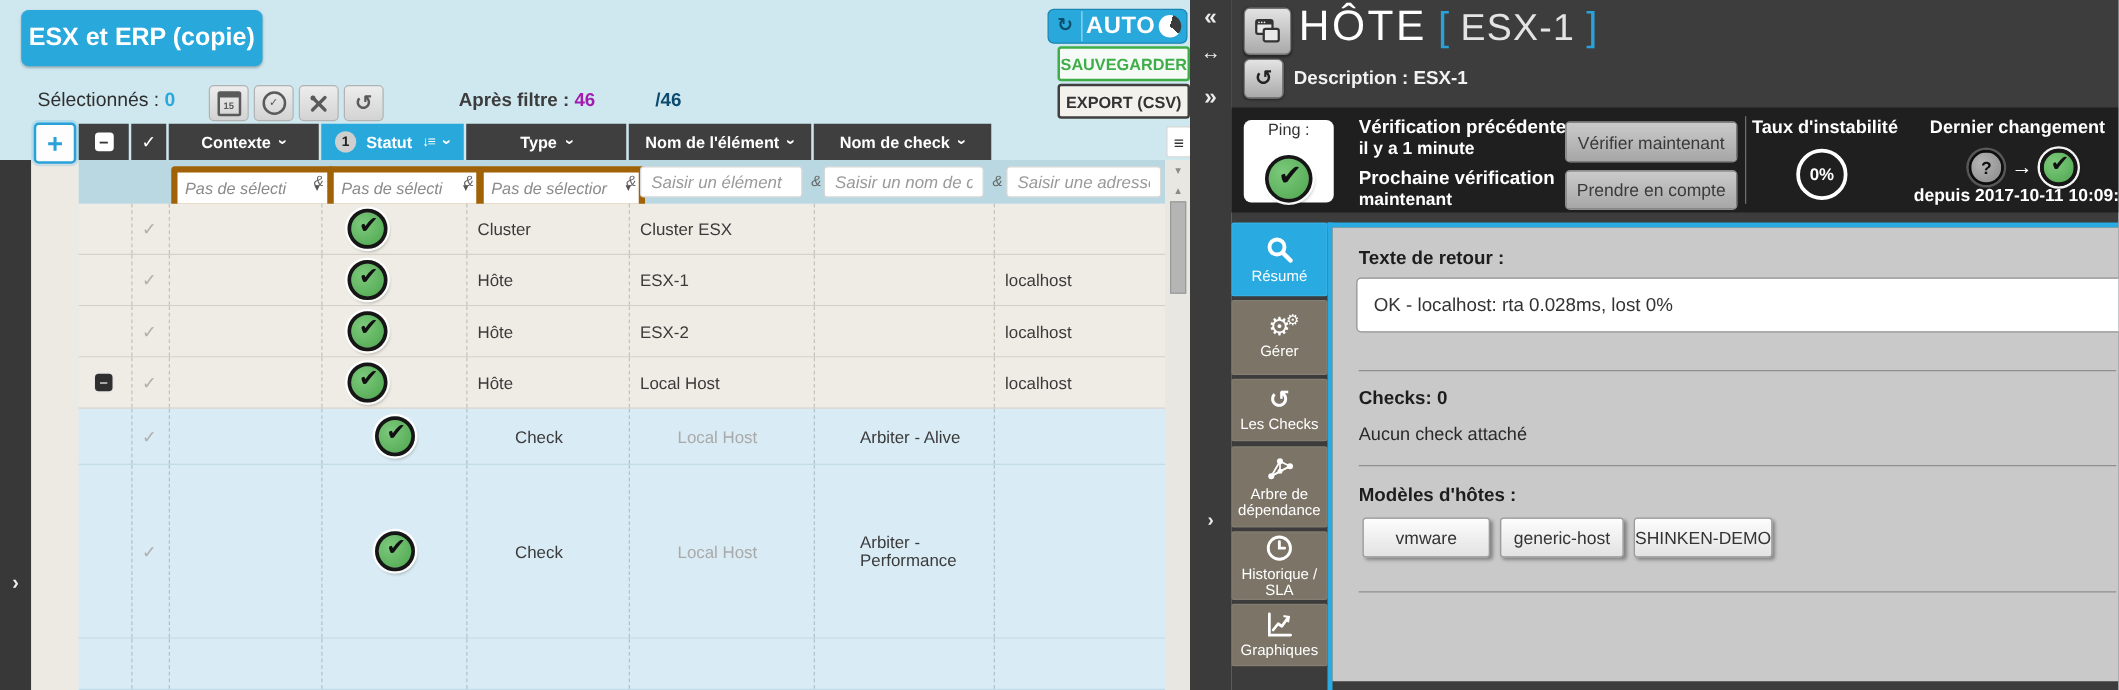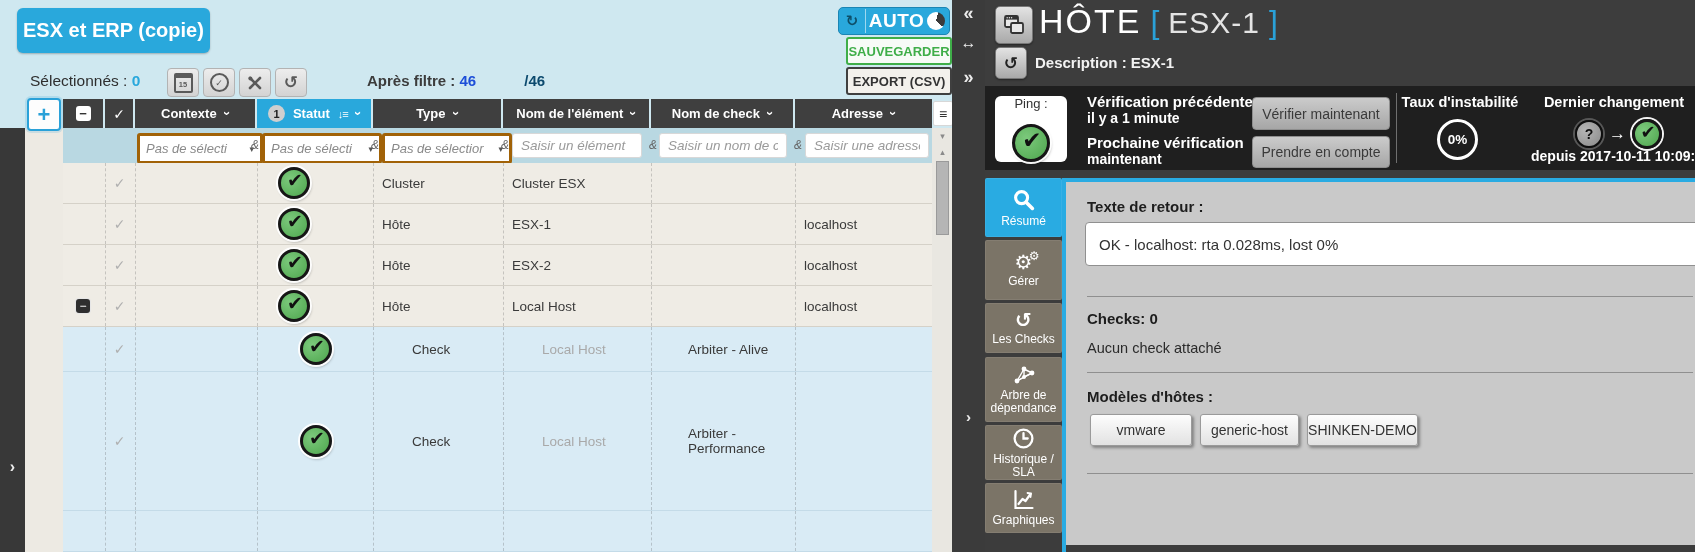--- a/index.html
+++ b/index.html
@@ -14,21 +14,21 @@
   .sel-count{color:#29a8dc;font-weight:bold;}
   .tool-group{position:absolute;left:167px;top:68px;display:flex;gap:4px;}
   .tool-btn{width:30px;height:27px;border-radius:4px;border:1px solid #b3b3b3;background:linear-gradient(#ededed,#d3d3d3);
     display:flex;align-items:center;justify-content:center;color:#5a5a5a;}
   .cal{width:15px;height:13px;border:2px solid #5a5a5a;border-top-width:5px;border-radius:2px;
     font-size:7.5px;font-weight:bold;color:#5a5a5a;display:flex;align-items:center;justify-content:center;}
   .circ-check{width:15px;height:15px;border:2px solid #5a5a5a;border-radius:50%;font-size:9px;font-weight:bold;
     display:flex;align-items:center;justify-content:center;color:#5a5a5a;}
   .undo-glyph{font-size:17px;font-weight:bold;line-height:1;}
   .after-filter{position:absolute;left:367px;top:72px;font-size:15px;color:#3c3c3c;font-weight:600;}
-  .af-cur{color:#1d4ed8;font-weight:bold;}
+  .af-cur{color:#a21caf;font-weight:bold;}
   .af-tot{color:#0c4a6e;font-weight:bold;margin-left:48px;}
 
   .auto-btn{position:absolute;left:838px;top:7px;width:110px;height:26px;background:#29a8dc;border:1px solid #1b85b3;
     border-radius:5px;display:flex;align-items:center;overflow:hidden;}
   .auto-refresh{width:26px;text-align:center;color:rgba(8,62,84,.85);font-weight:bold;font-size:15px;border-right:1px solid rgba(255,255,255,.55);line-height:24px;}
   .auto-label{flex:1;text-align:center;color:#fff;font-weight:bold;font-size:19px;letter-spacing:.5px;}
   .auto-pie{width:18px;height:18px;border-radius:50%;margin-right:4px;background:conic-gradient(from 15deg,#3b3b3b 0 115deg,#fff 115deg 360deg);}
   .save-btn{position:absolute;left:846px;top:37px;width:102px;height:24px;background:#f7fbf7;border:2px solid #3fae49;border-radius:3px;
     color:#3fae49;font-weight:bold;font-size:13px;display:flex;align-items:center;justify-content:center;}
   .export-btn{position:absolute;left:846px;top:67px;width:102px;height:24px;background:#f3f1ec;border:2px solid #3f3f3f;border-radius:3px;
@@ -50,21 +50,21 @@
   .badge{width:17px;height:17px;border-radius:50%;background:#cfcfcf;color:#222;font-size:11px;font-weight:bold;
     display:inline-flex;align-items:center;justify-content:center;}
   .sorticon{font-size:11px;letter-spacing:-1px;}
   .hminus{width:15px;height:15px;background:#fff;border-radius:3px;color:#333;font-weight:bold;font-size:13px;line-height:13px;
     display:inline-flex;align-items:center;justify-content:center;}
   .hcheck{font-size:14px;font-weight:bold;}
   .menu-box{position:absolute;left:933px;top:101px;width:18px;height:23px;background:#fff;border:1px solid #d7d7d7;border-radius:2px;
     color:#333;font-weight:bold;font-size:14px;display:flex;align-items:center;justify-content:center;}
 
   #filter-band{position:absolute;left:63px;top:128px;width:869px;height:35px;background:#b9d8e2;}
-  .fsel{position:absolute;top:5px;height:25px;background:#fff;border:3px solid #a16207;border-radius:3px;
+  .fsel{position:absolute;top:5px;height:25px;background:#fff;border:5px solid #a16207;border-radius:3px;
     display:flex;align-items:center;justify-content:space-between;padding:0 6px;font-size:13px;font-style:italic;color:#8a8a8a;}
   .fsel .dd{font-style:normal;color:#555;font-size:9px;}
   .amp{position:absolute;top:10px;font-size:12px;color:#666;font-style:italic;}
   .finput{position:absolute;top:5px;height:25px;background:#fff;border:1px solid #d8d8d8;border-radius:3px;padding:0 8px;
     font-size:13.5px;font-family:"Liberation Sans","DejaVu Sans",sans-serif;color:#444;box-sizing:border-box;}
   .finput::placeholder{color:#9a9a9a;font-style:italic;}
 
   .sb-arrow{position:absolute;left:936px;width:13px;text-align:center;color:#8a8a8a;font-size:9px;}
   .sb-thumb{position:absolute;left:936px;top:161px;width:13px;height:74px;background:#b5b5b5;border:1px solid #9a9a9a;box-sizing:border-box;}
 
@@ -225,24 +225,20 @@
         <span class="chevdown">›</span>
       </div>
       <div class="h">
         <span>Nom de l'élément</span>
         <span class="chevdown">›</span>
       </div>
       <div class="h">
         <span>Nom de check</span>
         <span class="chevdown">›</span>
       </div>
-      <div class="h">
-        <span>Adresse</span>
-        <span class="chevdown">›</span>
-      </div>
     </div>
     <div class="menu-box">
       <span>≡</span>
     </div>
 
     <div id="filter-band">
       <div class="fsel" style="left:74px;width:108px;">
         <span>Pas de sélecti</span>
         <span class="dd">▾</span>
       </div>

